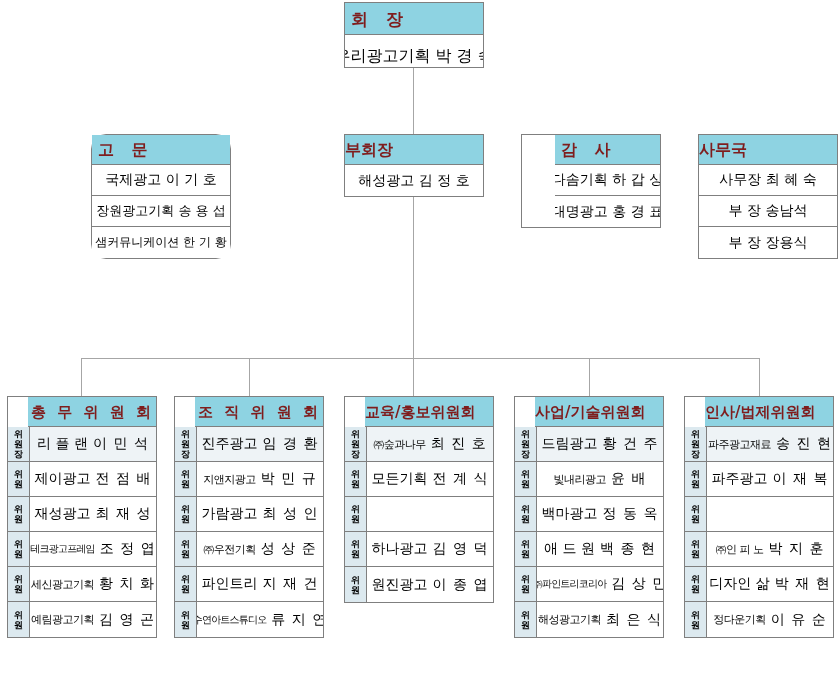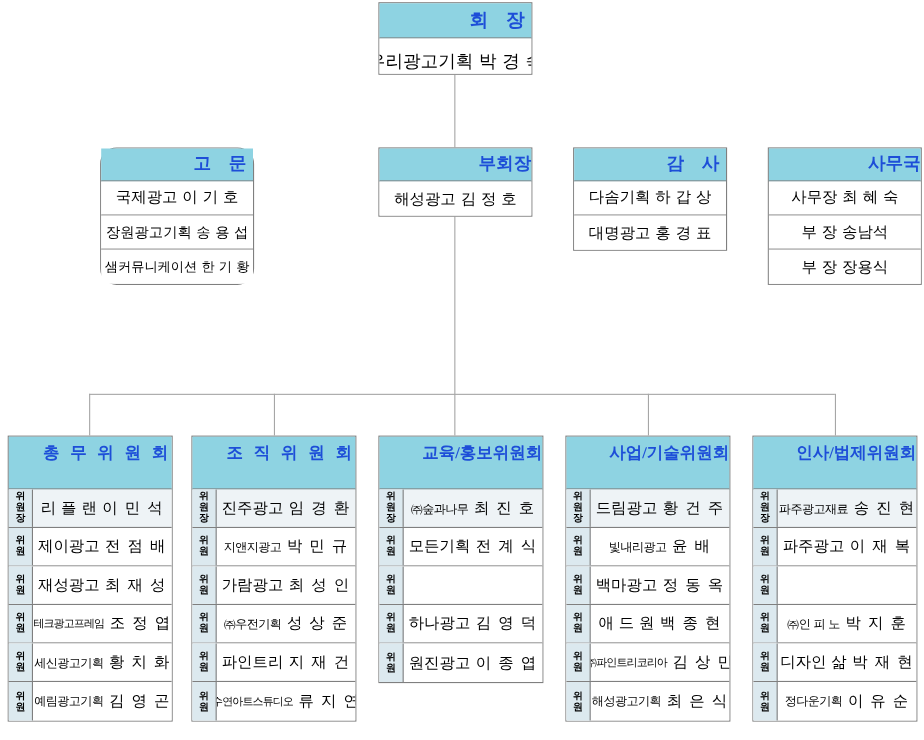--- a/index.html
+++ b/index.html
@@ -26,27 +26,26 @@
   
   .box {
     position: absolute;
     border: 1px solid #7f7f7f;
     background: #ffffff;
     box-sizing: border-box;
   }
   .box .head {
     background: #8ed3e2;
     border-bottom: 1px solid #7f7f7f;
-    text-align: right;
+    text-align: left;
     font-weight: bold;
-    color: #1d4ed8;
+    color: #7f1d1d;
     box-sizing: border-box;
     white-space: nowrap;
     overflow: hidden;
-    font-family: Liberation Serif, serif;
   }
   .box .row {
     border-bottom: 1px solid #7f7f7f;
     box-sizing: border-box;
     display: flex;
     align-items: center;
     justify-content: center;
     white-space: nowrap;
     overflow: hidden;
     background: #ffffff;
@@ -59,32 +58,33 @@
   .tier1 .row { height: 32px; font-size: 16px; align-items: flex-end; }
 
   
   .tier2 { width: 140px; }
   .tier2 .head { height: 30px; line-height: 30px; font-size: 16px; }
   .tier2 .row { height: 31px; font-size: 14px; }
   .tier2.spaced .head { letter-spacing: 6px; padding-left: 6px; }
 
   #box-gomun   { left: 91px;  top: 134px; border-radius: 15px; }
   #box-vice    { left: 344px; top: 134px; }
-  #box-audit   { left: 521px; top: 134px; }
+  #box-audit   { left: 521px; top: 134px; padding-left: 33px; }
   #box-office  { left: 698px; top: 134px; }
 
   
   .committee {
     width: 150px;
     top: 396px;
   }
   .committee .head {
-    height: 48px;
+    height: 30px;
     line-height: 30px;
     font-size: 15px;
+    margin-left: 20px;
   }
   .committee.spaced-head .head { letter-spacing: 3px; padding-left: 3px; }
   .committee .crow {
     display: flex;
     border-bottom: 1px solid #7f7f7f;
     box-sizing: border-box;
     height: 35px;
     background: #ffffff;
   }
   .committee .crow:last-child { border-bottom: none; }

